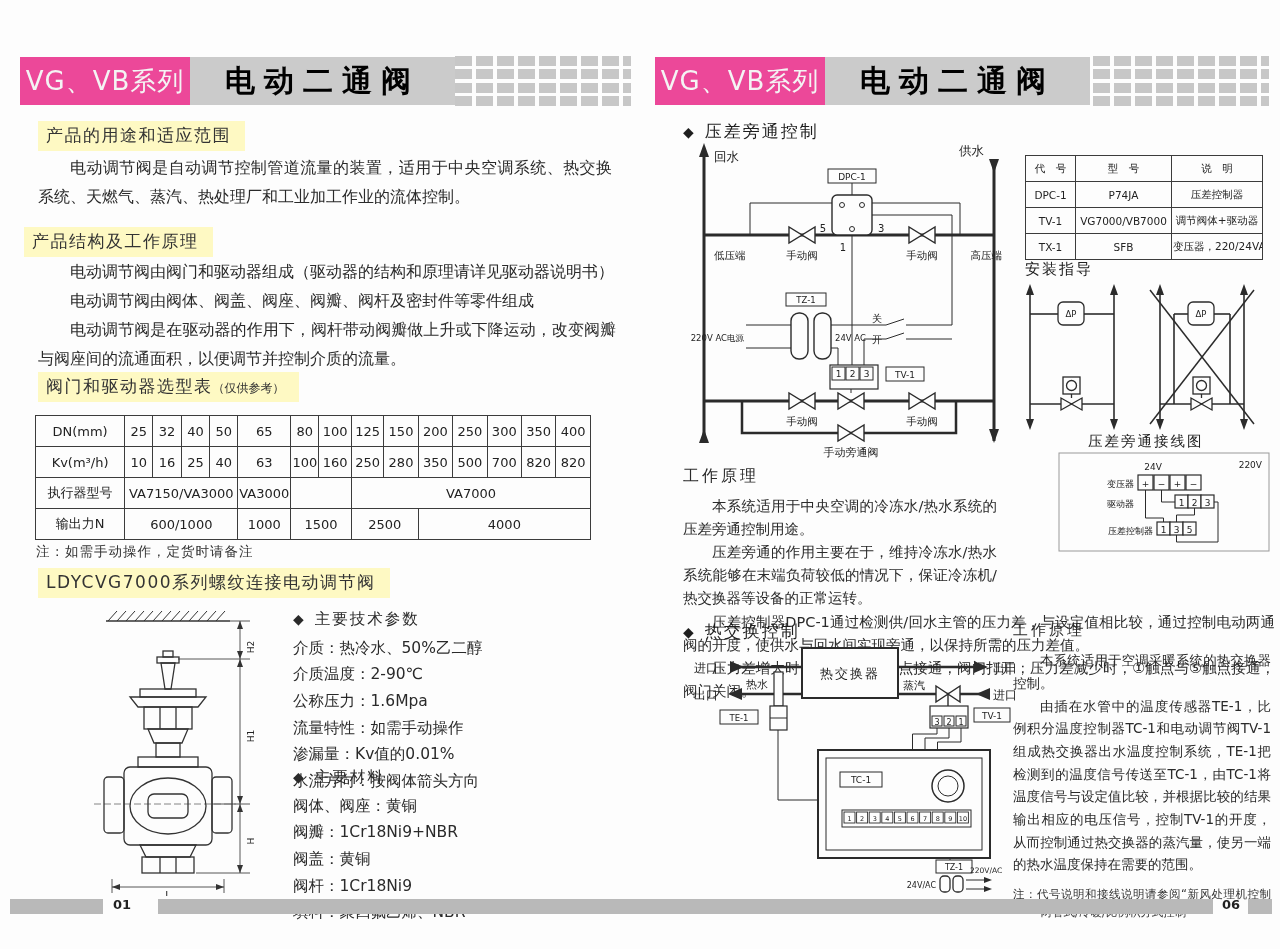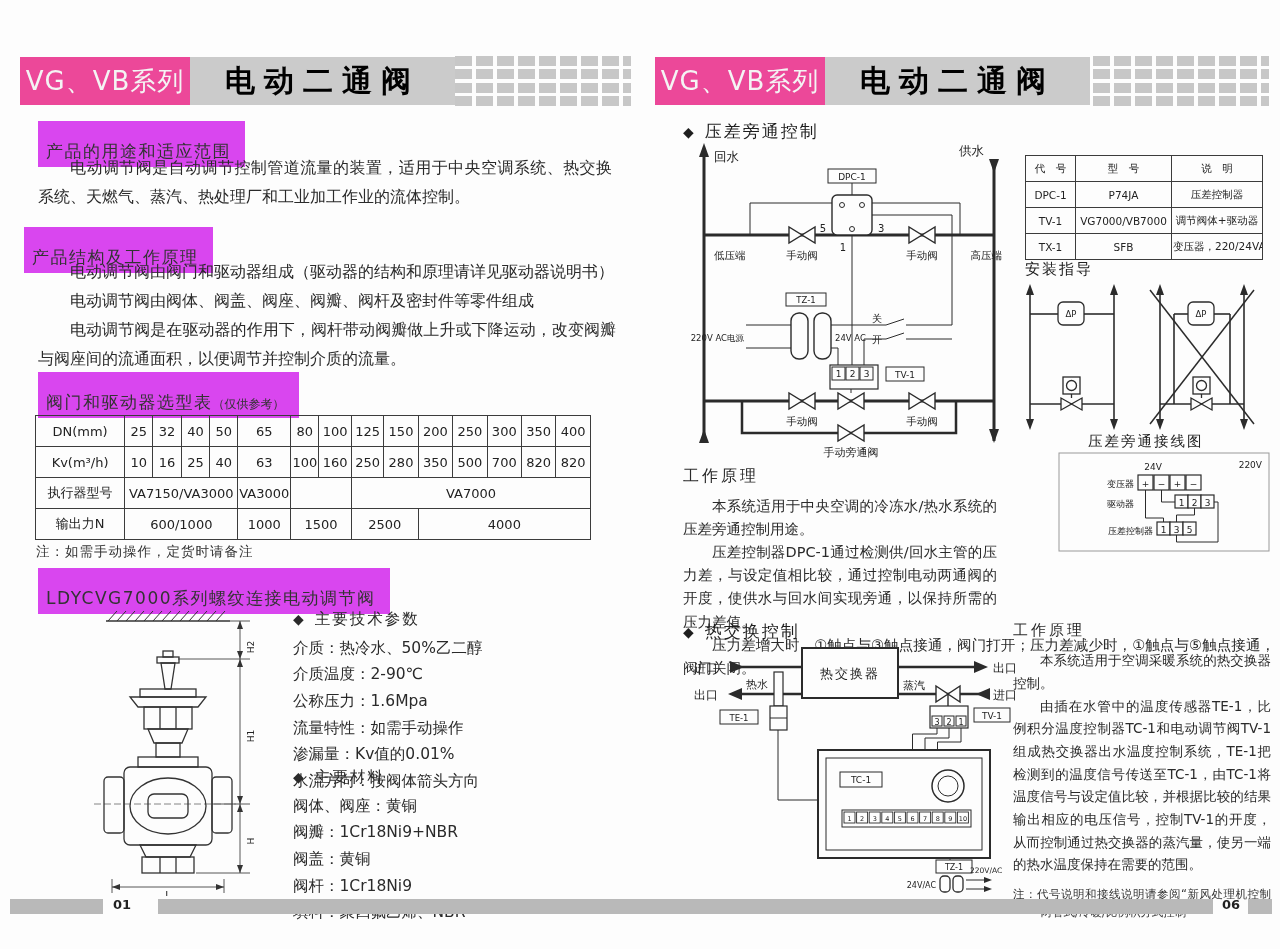--- a/index.html
+++ b/index.html
@@ -9,22 +9,22 @@
   
   .hdr-black{width:170px;height:48px;background:#ec4899;color:#f4f4f4;font-size:26px;
              text-align:center;line-height:48px;letter-spacing:1px;}
   .hdr-gray{width:265px;height:48px;background:#cbcbcb;color:#000;font-size:30px;font-weight:bold;
             text-align:center;line-height:48px;letter-spacing:9px;}
   .checker{width:176px;height:52px;
     background-image:
       repeating-linear-gradient(to right, transparent 0 17px, #fdfdfd 17px 21px),
       repeating-linear-gradient(to bottom, #c7c7c7 0 10px, #fdfdfd 10px 13.5px);}
   
-  .sech{display:inline-block;background:#d946ef;color:#333;font-size:17px;letter-spacing:1.5px;
-        padding:19px 14px 4px 8px;}
+  .sech{display:inline-block;background:#fef9c3;color:#333;font-size:17px;letter-spacing:1.5px;
+        padding:3px 14px 4px 8px;}
   .sech .small{font-size:12px;letter-spacing:0;}
   .dia{font-size:17px;letter-spacing:2px;color:#1e1e1e;white-space:nowrap;}
   .dia .dmd{margin-right:9px;font-size:14px;}
   
   .body-txt{font-size:16px;line-height:1.82;text-align:justify;color:#2a2a2a;}
   .body-txt p{margin:0;text-indent:2em;}
   .plist div{font-size:15.5px;line-height:1.72;color:#2a2a2a;white-space:nowrap;}
   .plist .ttl{margin-bottom:2px;}
   
   .sel-table{border-collapse:collapse;table-layout:fixed;width:556px;font-size:13px;color:#222;}
@@ -454,20 +454,21 @@
     <polyline points="103.5,38 103.5,50 117,50"></polyline>
     <polyline points="136.5,56 136.5,63 118.5,63 118.5,70"></polyline>
     <polyline points="118.5,83 118.5,90 160,90 160,50 156,50"></polyline>
   </g>
 </svg>
 
 <div class="abs pr1" style="left:683px;top:463px;">
   <div class="pr-h">工作原理</div>
   <div class="spacer"></div>
   <p>本系统适用于中央空调的冷冻水/热水系统的压差旁通控制用途。</p>
+  <p>压差旁通的作用主要在于，维持冷冻水/热水系统能够在末端负荷较低的情况下，保证冷冻机/热交换器等设备的正常运转。</p>
   <p>压差控制器DPC-1通过检测供/回水主管的压力差，与设定值相比较，通过控制电动两通阀的开度，使供水与回水间实现旁通，以保持所需的压力差值。</p>
   <p>压力差增大时，①触点与③触点接通，阀门打开；压力差减少时，①触点与⑤触点接通，阀门关闭。</p>
 </div>
 
 <div class="abs dia" style="left:683px;top:620px;"><span class="dmd">◆</span><span>热交换控制</span></div>
 
 <svg class="abs" style="left:690px;top:642px;" width="330" height="252" viewBox="0 0 330 252">
   <g stroke="#2b2b2b" stroke-width="2.4" fill="none">
     <line x1="44" y1="25" x2="290" y2="25"></line>
     <line x1="44" y1="52" x2="112" y2="52"></line>

